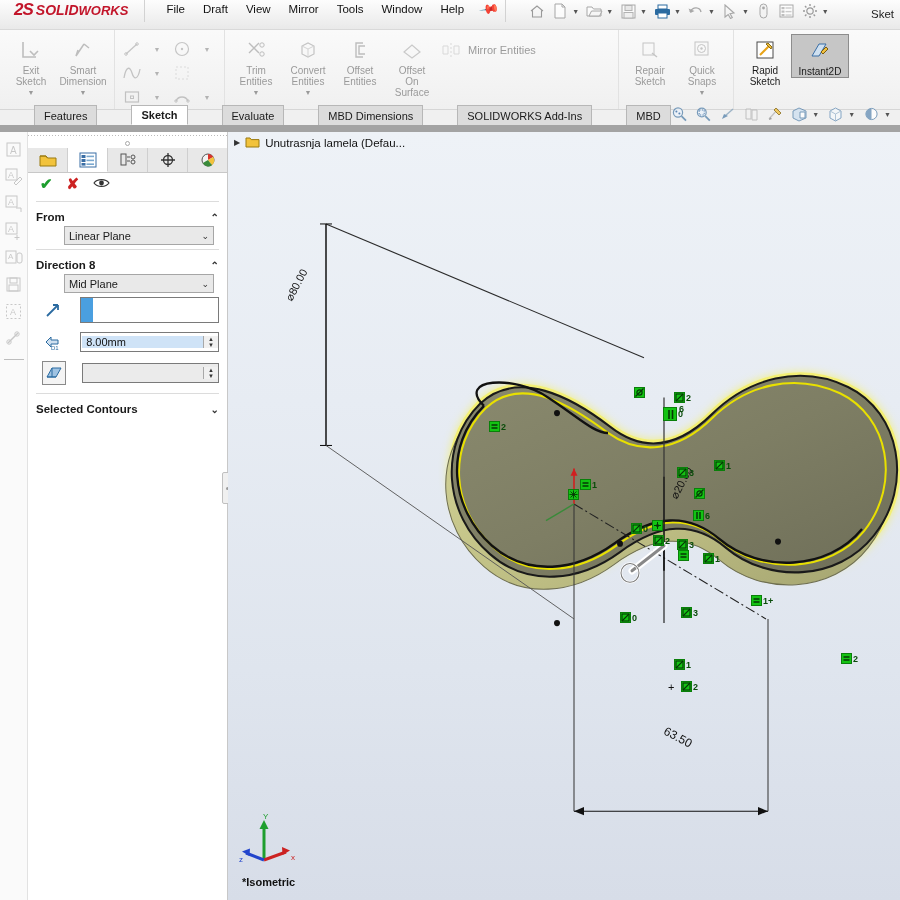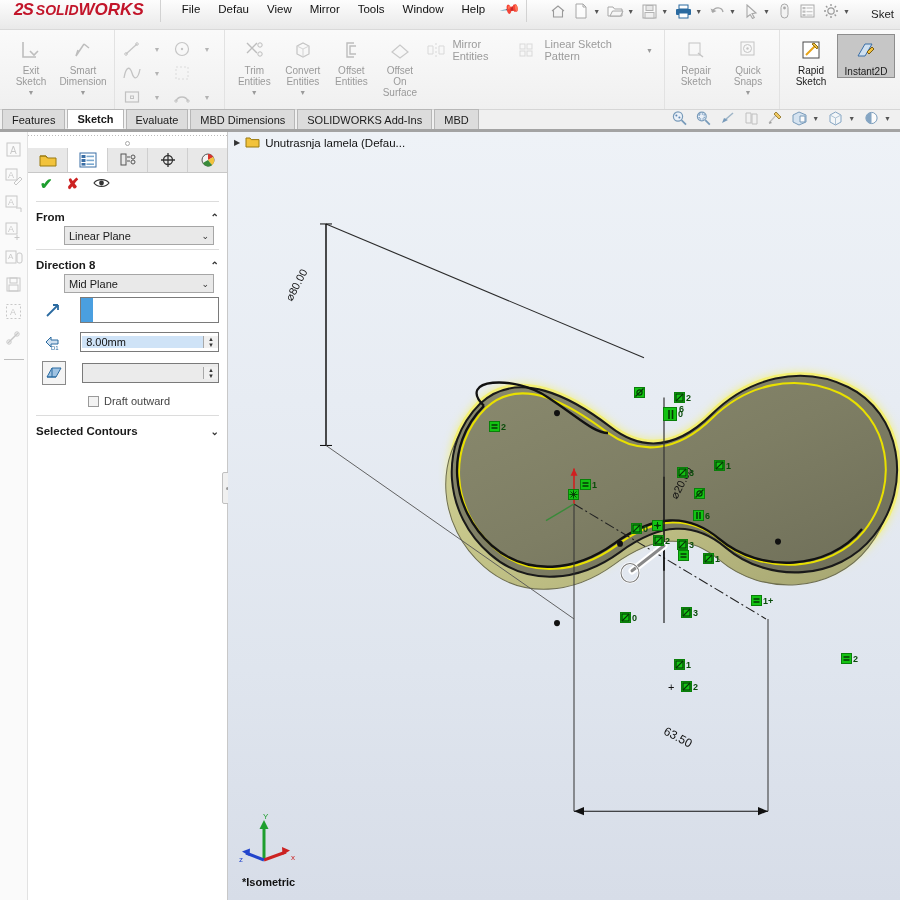--- a/index.html
+++ b/index.html
@@ -14,21 +14,21 @@
 
   
   .menubar {
     height:30px; display:flex; align-items:flex-start;
     background:linear-gradient(to bottom,#fdfdfd 0%, #f2f2f2 55%, #e9e9e9 100%);
     border-bottom:1px solid #d9d9d9; position:relative; flex:0 0 30px;
   }
   .logo { display:flex; align-items:center; padding:0 10px 0 14px; }
   .logo .ds { color:#c2152a; font-weight:bold; font-size:17px; font-style:italic; letter-spacing:-1px; }
   .logo .sw1 { color:#c2152a; font-weight:bold; font-size:14px; font-style:italic; letter-spacing:0px; margin-left:3px;}
-  .logo .sw2 { color:#c2152a; font-weight:bold; font-size:17px; font-style:italic; font-weight:600;}
+  .logo .sw2 { color:#c2152a; font-weight:bold; font-size:13px; font-style:italic; font-weight:600;}
   .vsep { width:1px; height:22px; background:#d2d2d2; margin:0 6px; }
   .menus { display:flex; align-items:center; gap:0px; margin-left:6px; }
   .menus .mi { padding:3px 9px; font-size:11.5px; color:#111; cursor:default; border-radius:2px;}
   .pin { color:#1f6fb5; font-size:13px; margin-left:8px; transform:rotate(35deg); display:inline-block;}
   .qat { display:flex; align-items:center; gap:1px; margin-left:14px;}
   .qat .qb { width:22px; height:22px; display:flex; align-items:center; justify-content:center; opacity:.72;}
   .caret { font-size:7px; color:#555; margin:0 3px 0 0; }
   .sketword { position:absolute; right:6px; top:8px; font-size:11.5px; color:#222; }
 
   
@@ -39,27 +39,27 @@
   }
   .rgroup { display:flex; align-items:flex-start; padding:4px 5px 0 5px; border-right:1px solid #e2e2e2; }
   .rbtn { width:52px; display:flex; flex-direction:column; align-items:center; padding-top:3px; cursor:default;}
   .rbtn .ic { height:26px; display:flex; align-items:center; justify-content:center; }
   .rbtn .lb { font-size:10px; line-height:11px; text-align:center; color:#9a9a9a; margin-top:2px;}
   .rbtn.on .lb { color:#1a1a1a;}
   .rbtn .dd { font-size:7px; color:#9a9a9a; margin-top:2px;}
   .rbtn.sel { background:#c6c6c6; border:1px solid #8d8d8d; }
   .smallgrid { display:grid; grid-template-columns:repeat(4,auto); gap:2px 1px; padding-top:4px; align-content:start;}
   .sg { width:24px; height:22px; display:flex; align-items:center; justify-content:center; opacity:.45;}
-  .rowlist { display:flex; flex-direction:row; gap:1px; padding-top:5px; }
+  .rowlist { display:flex; flex-direction:column; gap:1px; padding-top:5px; }
   .rowitem { display:flex; align-items:center; height:22px; gap:4px; color:#9b9b9b; font-size:11px; }
   .rowitem .ri { width:26px; display:flex; align-items:center; justify-content:center; opacity:.5;}
   .rowitem .rc { font-size:7px; color:#9b9b9b; margin-left:auto; padding-right:6px;}
 
   
-  .cmdtabs { height:22px; display:flex; align-items:flex-end; background:#f0f0f0; border-bottom:3px solid #a3a3a3; flex:0 0 22px; position:relative;}
+  .cmdtabs { height:22px; display:flex; align-items:flex-end; background:#f0f0f0; border-bottom:7px solid #a3a3a3; flex:0 0 22px; position:relative;gap:32px;}
   .ctab { height:20px; padding:0 9px; display:flex; align-items:center; font-size:11px;
           background:#dcdcdc; border:1px solid #b7b7b7; border-bottom:none; margin-right:2px; color:#1a1a1a;}
   .ctab.active { background:#fff; border-bottom:1px solid #fff; font-weight:bold; }
   .viewtools { position:absolute; right:6px; bottom:1px; display:flex; align-items:center; gap:2px;}
   .viewtools .vb { width:22px; height:20px; display:flex; align-items:center; justify-content:center; opacity:.8;}
 
   
   .body { flex:1; display:flex; position:relative; min-height:0; }
 
   
@@ -130,21 +130,21 @@
 
   <div class="menubar">
     <div class="logo">
       <span class="ds">2S</span>
       <span class="sw1">SOLID</span>
       <span class="sw2">WORKS</span>
     </div>
     <div class="vsep"></div>
     <div class="menus">
       <div class="mi">File</div>
-      <div class="mi">Defau</div>
+      <div class="mi">Draft</div>
       <div class="mi">View</div>
       <div class="mi">Mirror</div>
       <div class="mi">Tools</div>
       <div class="mi">Window</div>
       <div class="mi">Help</div>
       <span class="pin">📌</span>
     </div>
     <div class="vsep" style="margin-left:8px"></div>
 
     <div class="qat">
@@ -396,32 +396,20 @@
       <div class="rowlist" style="min-width:175px">
         <div class="rowitem">
           <span class="ri">
             <svg width="20" height="16" viewBox="0 0 20 16">
                 <path d="M10 1v14" stroke="#bbb" stroke-dasharray="2 2"></path>
                 <path d="M2 4h5v8H2z" fill="none" stroke="#bbb"></path>
                 <path d="M13 4h5v8h-5z" fill="none" stroke="#bbb"></path>
               </svg>
           </span>
           <span>Mirror Entities</span>
-        </div>
-        <div class="rowitem">
-          <span class="ri">
-            <svg width="20" height="16" viewBox="0 0 20 16">
-                <rect x="2" y="2" width="5" height="5" fill="none" stroke="#bbb"></rect>
-                <rect x="9" y="2" width="5" height="5" fill="none" stroke="#bbb"></rect>
-                <rect x="2" y="9" width="5" height="5" fill="none" stroke="#bbb"></rect>
-                <rect x="9" y="9" width="5" height="5" fill="none" stroke="#bbb"></rect>
-              </svg>
-          </span>
-          <span>Linear Sketch Pattern</span>
-          <span class="rc">▼</span>
         </div>
       </div>
     </div>
 
     <div class="rgroup">
       <div class="rbtn">
         <span class="ic">
           <svg width="22" height="22" viewBox="0 0 22 22">
               <rect x="4" y="4" width="11" height="12" fill="none" stroke="#c4c4c4"></rect>
               <path d="M13 14l5 4" stroke="#c4c4c4" stroke-width="1.5"></path>
@@ -697,24 +685,20 @@
           </span>
           <span class="spin gray">
             <span class="valempty"></span>
             <span class="arrows">
                 <div>▲</div>
                 <div>▼</div>
               </span>
           </span>
         </div>
 
-        <div class="cbrow">
-          <span class="cb"></span>
-          <span>Draft outward</span>
-        </div>
       </div>
       <div class="pmrule"></div>
 
       <div class="sect">
         <div class="secthd">
           <span>Selected Contours</span>
           <span class="chev">⌄</span>
         </div>
       </div>
 

